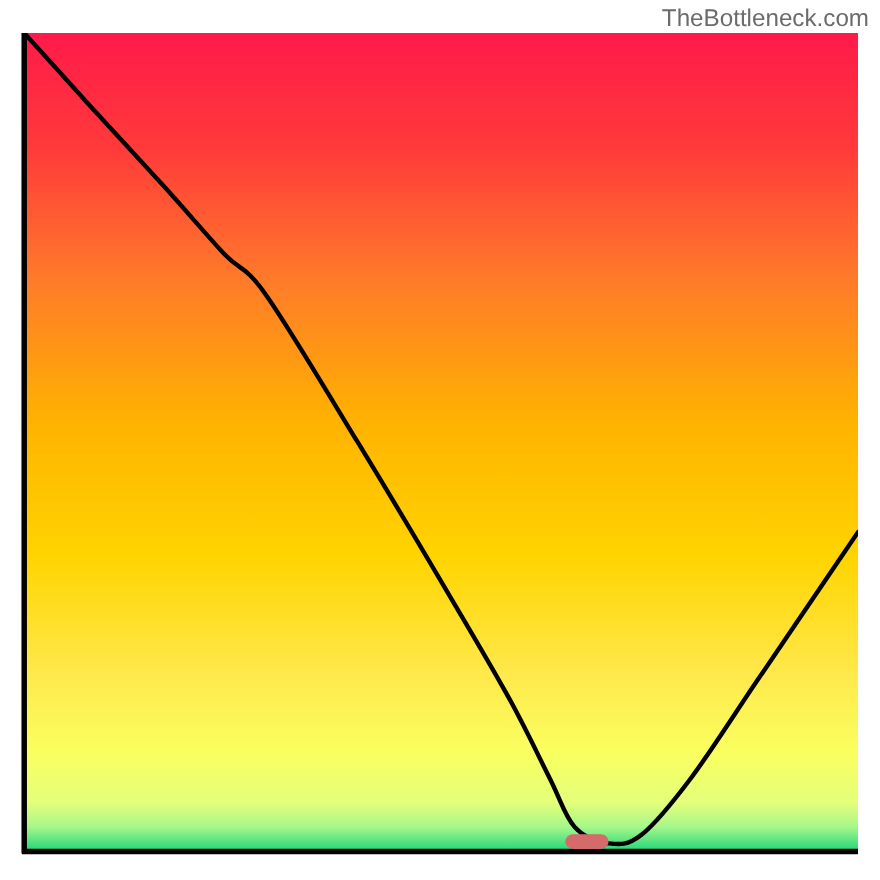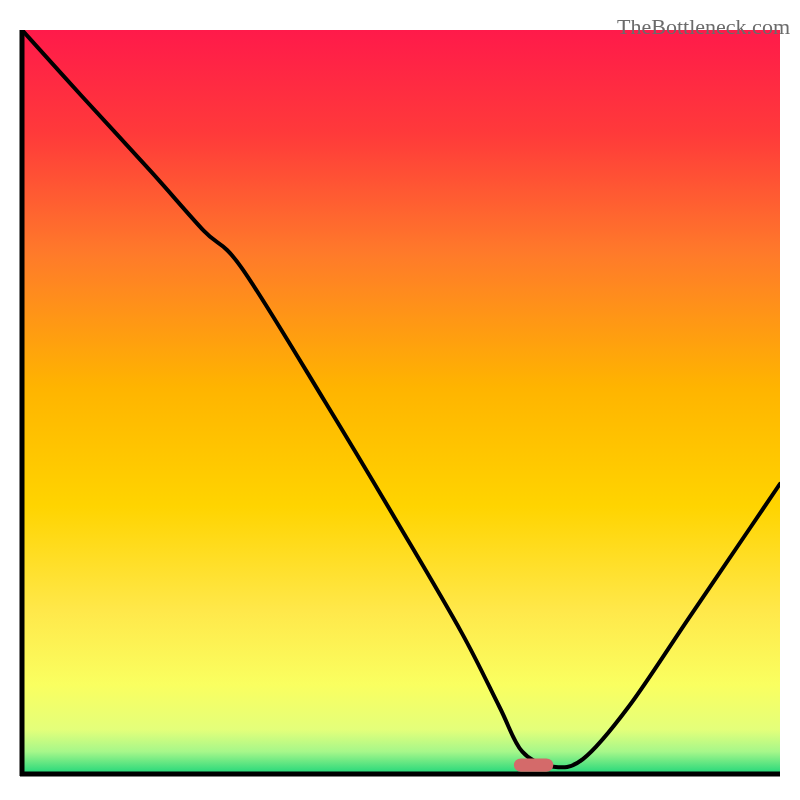--- a/index.html
+++ b/index.html
@@ -10,23 +10,23 @@
     background: #ffffff;
     overflow: hidden;
   }
   .chart-container {
     position: relative;
     width: 800px;
     height: 800px;
   }
   .watermark {
     position: absolute;
-    top: 14px;
+    top: 4px;
     right: 10px;
-    font-family: Liberation Serif, serif;
+    font-family: Liberation Sans, sans-serif;
     font-size: 22px;
     color: #6b6b6b;
     z-index: 5;
     pointer-events: none;
   }
   svg {
     display: block;
   }
 </style>
 </head>

